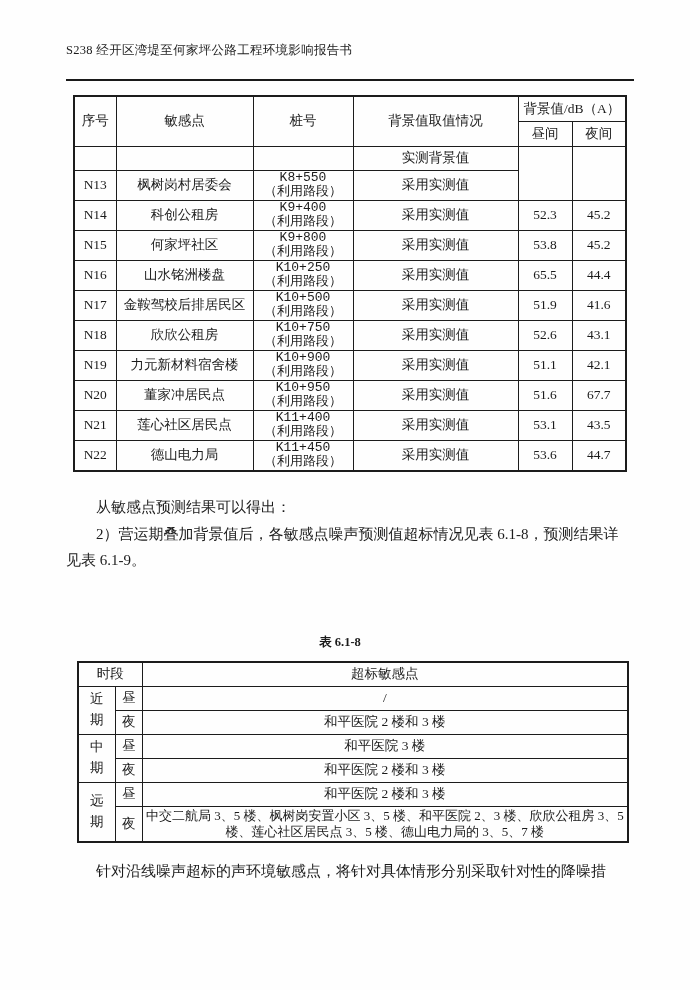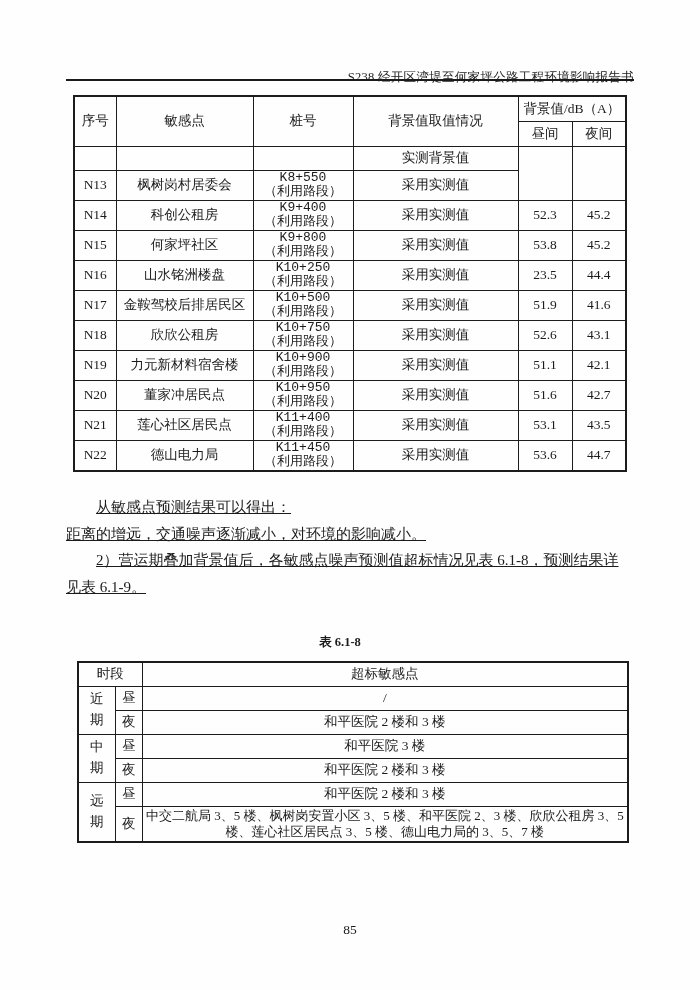--- a/index.html
+++ b/index.html
@@ -4,22 +4,22 @@
 <style>
   html,body { margin:0; padding:0; background:#e8e8e8; }
   .page {
     position:relative; width:700px; height:990px; margin:0 auto;
     background:#fefefe; color:#1b1b1b;
     font-family:"Liberation Serif","DejaVu Serif",serif;
     overflow:hidden;
   }
   
   .doc-header {
-    position:absolute; top:69px; left:66px; width:568px;
-    text-align:right; font-size:12.5px; letter-spacing:.3px; white-space:nowrap;
+    position:absolute; top:42px; left:66px; width:568px;
+    font-size:12.5px; letter-spacing:.3px; white-space:nowrap;
   }
   .header-rule {
     position:absolute; top:79px; left:66px; width:568px; height:2px; background:#1a1a1a;
   }
   
   table.grid {
     border-collapse:collapse; table-layout:fixed;
     border:2px solid #1c1c1c; font-size:13.5px;
   }
   table.grid th, table.grid td {
@@ -31,21 +31,21 @@
   .t1 tbody tr { height:30px; }
   .t1 tbody tr.r-partial { height:24px; }
   .t1 .stake-line { line-height:14.5px; font-size:13px;font-family:Liberation Mono, monospace; }
   
   .bodytext {
     position:absolute; left:66px; width:580px;
     font-size:15px; line-height:26.5px;
   }
   .bt-main { top:494px; }
   .bt-close { top:858px; }
-  .bodytext .line { white-space:nowrap;text-decoration:underline; }
+  .bodytext .line { white-space:nowrap; }
   .bodytext .indent { text-indent:2em; }
   
   .t2title {
     position:absolute; top:633px; left:66px; width:548px;
     display:flex; justify-content:center; gap:17px;
     font-weight:bold; font-size:12.5px; line-height:18px;
   }
   .t2 { position:absolute; top:661px; left:77px; width:552px; }
   .t2 tr { height:24px; }
   .t2 tr.r-tall { height:36px; }
@@ -131,21 +131,21 @@
         <td>45.2</td>
       </tr>
       <tr>
         <td>N16</td>
         <td>山水铭洲楼盘</td>
         <td>
           <div class="stake-line">K10+250</div>
           <div class="stake-line">（利用路段）</div>
         </td>
         <td>采用实测值</td>
-        <td>23.5</td>
+        <td>65.5</td>
         <td>44.4</td>
       </tr>
       <tr>
         <td>N17</td>
         <td>金鞍驾校后排居民区</td>
         <td>
           <div class="stake-line">K10+500</div>
           <div class="stake-line">（利用路段）</div>
         </td>
         <td>采用实测值</td>
@@ -176,21 +176,21 @@
       </tr>
       <tr>
         <td>N20</td>
         <td>董家冲居民点</td>
         <td>
           <div class="stake-line">K10+950</div>
           <div class="stake-line">（利用路段）</div>
         </td>
         <td>采用实测值</td>
         <td>51.6</td>
-        <td>42.7</td>
+        <td>67.7</td>
       </tr>
       <tr>
         <td>N21</td>
         <td>莲心社区居民点</td>
         <td>
           <div class="stake-line">K11+400</div>
           <div class="stake-line">（利用路段）</div>
         </td>
         <td>采用实测值</td>
         <td>53.1</td>
@@ -205,21 +205,20 @@
         </td>
         <td>采用实测值</td>
         <td>53.6</td>
         <td>44.7</td>
       </tr>
     </tbody>
   </table>
 
   <div class="bodytext bt-main">
     <div class="line indent">从敏感点预测结果可以得出：</div>
-    <div class="line">距离的增远，交通噪声逐渐减小，对环境的影响减小。</div>
     <div class="line indent">2）营运期叠加背景值后，各敏感点噪声预测值超标情况见表 6.1-8，预测结果详</div>
     <div class="line">见表 6.1-9。</div>
   </div>
 
   <div class="t2title">
     <span>表 6.1-8</span>
   </div>
 
   <table class="grid t2">
     <colgroup>
@@ -264,16 +263,18 @@
         <td>昼</td>
         <td>和平医院 2 楼和 3 楼</td>
       </tr>
       <tr class="r-tall">
         <td>夜</td>
         <td class="content-long">中交二航局 3、5 楼、枫树岗安置小区 3、5 楼、和平医院 2、3 楼、欣欣公租房 3、5 楼、莲心社区居民点 3、5 楼、德山电力局的 3、5、7 楼</td>
       </tr>
     </tbody>
   </table>
 
-
-  <div class="pagenum">85</div>
+  <div class="bodytext bt-close">
+    <div class="line indent">针对沿线噪声超标的声环境敏感点，将针对具体情形分别采取针对性的降噪措</div>
+  </div>
+
 
 </div>
 
 </body></html>

